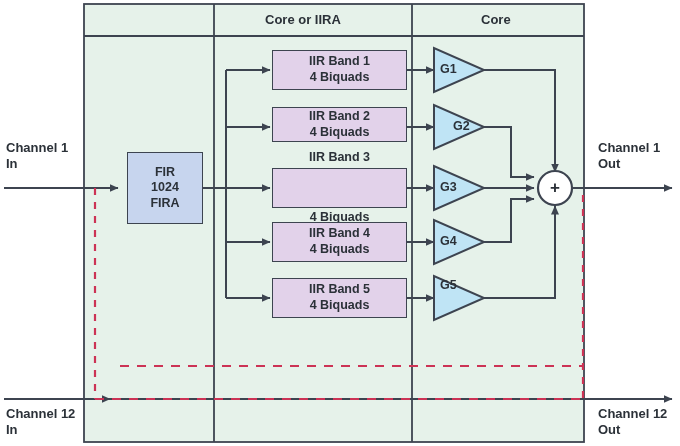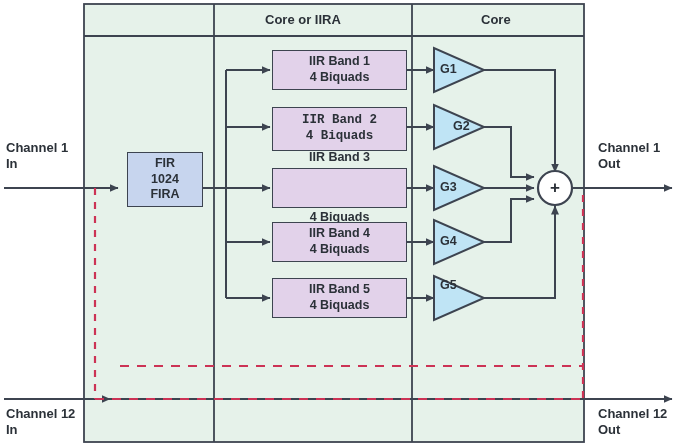--- a/index.html
+++ b/index.html
@@ -82,31 +82,31 @@
 
     <line x1="95" y1="188" x2="95" y2="399" stroke="#cc3355" stroke-width="2.2" stroke-dasharray="7 7"></line>
     <line x1="120" y1="366" x2="583" y2="366" stroke="#cc3355" stroke-width="2.2" stroke-dasharray="9 8"></line>
     <line x1="95" y1="399" x2="583" y2="399" stroke="#cc3355" stroke-width="2.2" stroke-dasharray="9 8"></line>
     <line x1="583" y1="195" x2="583" y2="399" stroke="#cc3355" stroke-width="2.2" stroke-dasharray="7 7"></line>
   </svg>
 
   <div class="lbl hdr" style="left:265px;top:12px;">Core or IIRA</div>
   <div class="lbl hdr" style="left:481px;top:12px;">Core</div>
 
-  <div class="blk fir" style="left:127px;top:152px;width:76px;height:55px;">
+  <div class="blk fir" style="left:127px;top:152px;width:76px;height:72px;">
     <span>FIR</span>
     <span>1024</span>
     <span>FIRA</span>
   </div>
 
   <div class="blk iir" style="left:272px;top:50px;width:135px;height:40px;">
     <span>IIR Band 1</span>
     <span>4 Biquads</span>
   </div>
-  <div class="blk iir" style="left:272px;top:107px;width:135px;height:44px;font-family:Liberation Mono, monospace;">
+  <div class="blk iir" style="left:272px;top:107px;width:135px;height:35px;">
     <span>IIR Band 2</span>
     <span>4 Biquads</span>
   </div>
   <div class="blk iir" style="left:272px;top:168px;width:135px;height:40px;gap:44px;">
     <span>IIR Band 3</span>
     <span>4 Biquads</span>
   </div>
   <div class="blk iir" style="left:272px;top:222px;width:135px;height:40px;">
     <span>IIR Band 4</span>
     <span>4 Biquads</span>

